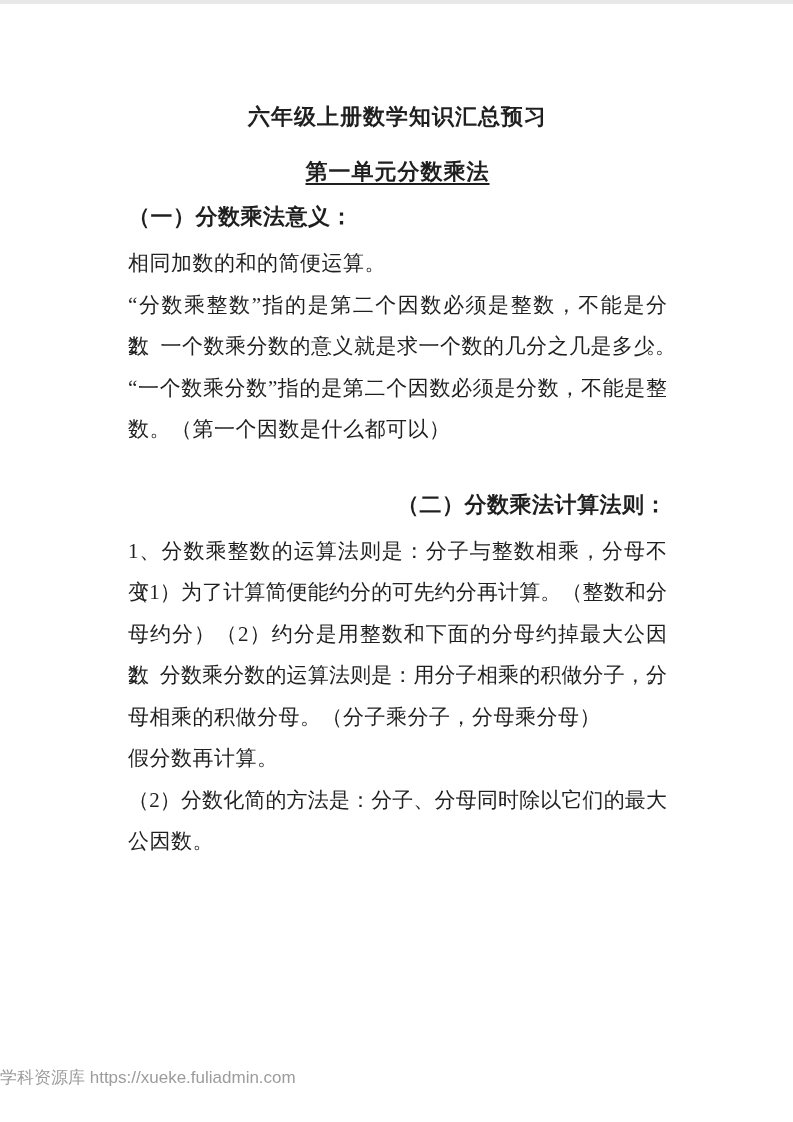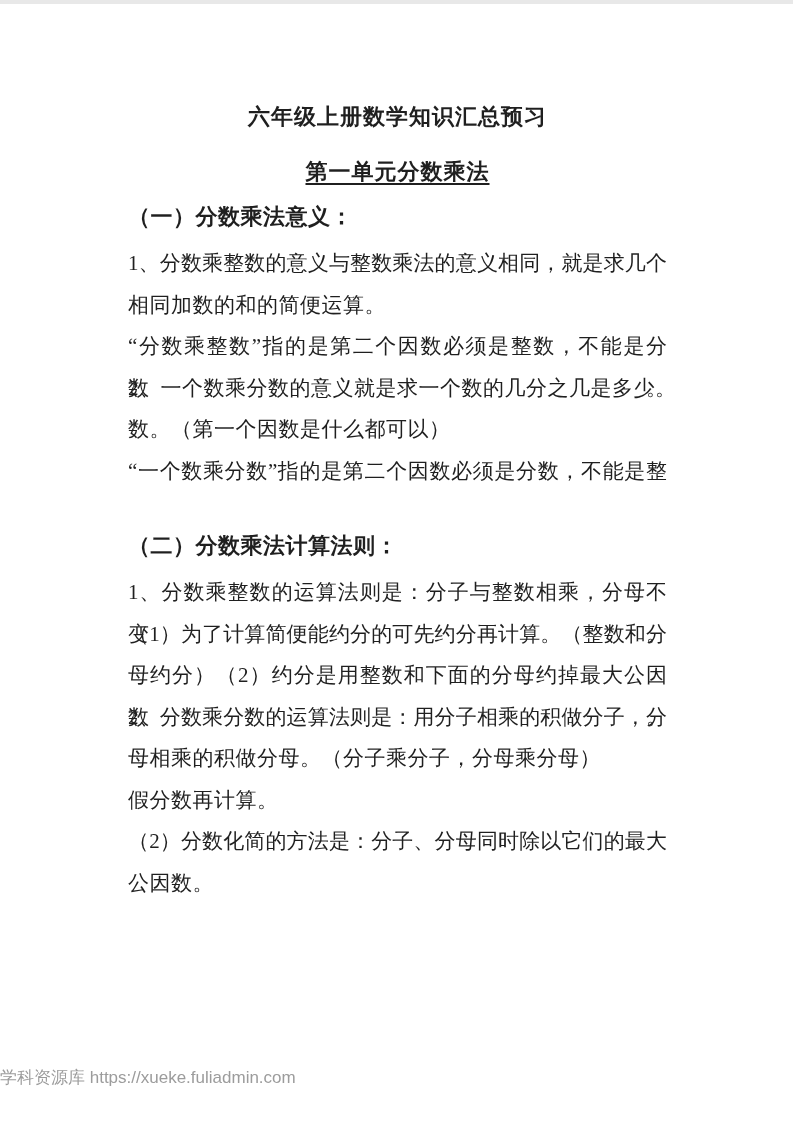--- a/index.html
+++ b/index.html
@@ -44,21 +44,21 @@
     font-family: "Liberation Sans", "DejaVu Sans", sans-serif;
   }
   .section-heading {
     font-size: 22px;
     line-height: 30px;
     font-weight: 700;
     letter-spacing: 0.5px;
     font-family: "Liberation Sans", "DejaVu Sans", sans-serif;
   }
   .sec1 .section-heading { margin-top: 15px; font-family: Liberation Serif, serif; }
-  .sec2 .section-heading { margin-top: 39px; }
+  .sec2 .section-heading { margin-top: 39px; text-align: right; }
   .section-body { margin-top: 11px; }
   .body-line {
     font-size: 21px;
     line-height: 41.5px;
     height: 41.5px;
     white-space: nowrap;
     letter-spacing: 0.5px;
   }
   .body-line.fill {
     white-space: normal;
@@ -85,26 +85,25 @@
 <div class="page">
   <div class="content">
 
     <div class="doc-title">六年级上册数学知识汇总预习</div>
 
     <div class="doc-subtitle">第一单元分数乘法</div>
 
     <div class="sec1">
       <div class="section-heading">（一）分数乘法意义：</div>
       <div class="section-body">
-        <div class="body-line fill">1、分数乘整数的意义与整数乘法的意义相同，就是求几个</div>
         <div class="body-line">相同加数的和的简便运算。</div>
         <div class="body-line fill">“分数乘整数”指的是第二个因数必须是整数，不能是分数。</div>
         <div class="body-line">2、一个数乘分数的意义就是求一个数的几分之几是多少。</div>
+        <div class="body-line fill">“一个数乘分数”指的是第二个因数必须是分数，不能是整</div>
         <div class="body-line">数。（第一个因数是什么都可以）</div>
-        <div class="body-line fill">“一个数乘分数”指的是第二个因数必须是分数，不能是整</div>
       </div>
     </div>
 
     <div class="sec2">
       <div class="section-heading">（二）分数乘法计算法则：</div>
       <div class="section-body">
         <div class="body-line fill">1、分数乘整数的运算法则是：分子与整数相乘，分母不变。</div>
         <div class="body-line fill">（1）为了计算简便能约分的可先约分再计算。（整数和分</div>
         <div class="body-line fill">母约分）（2）约分是用整数和下面的分母约掉最大公因数。</div>
         <div class="body-line fill">2、分数乘分数的运算法则是：用分子相乘的积做分子，分</div>

